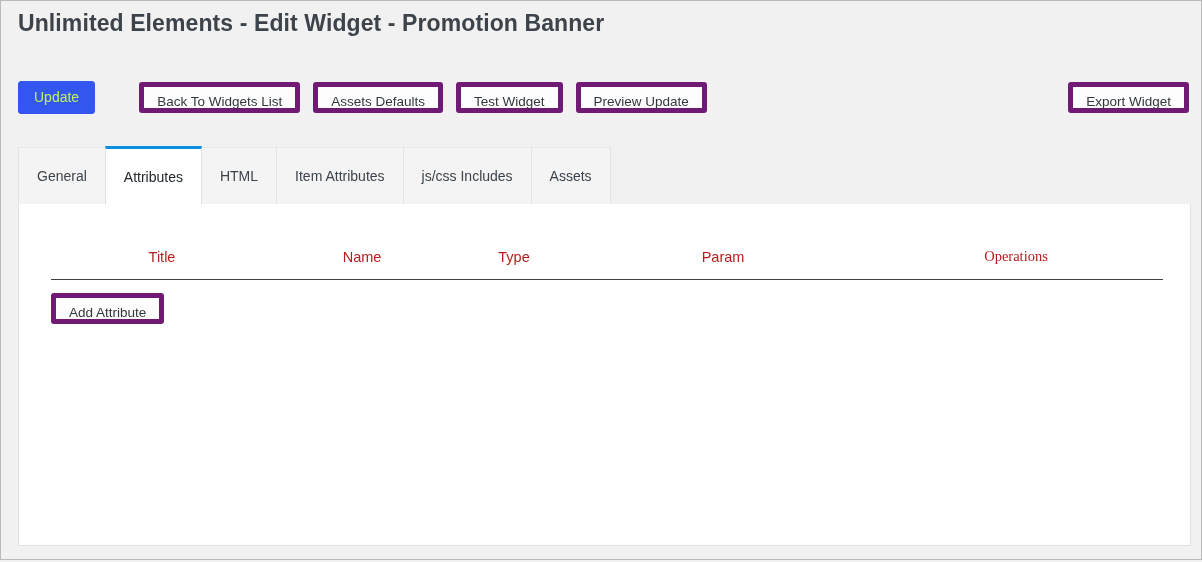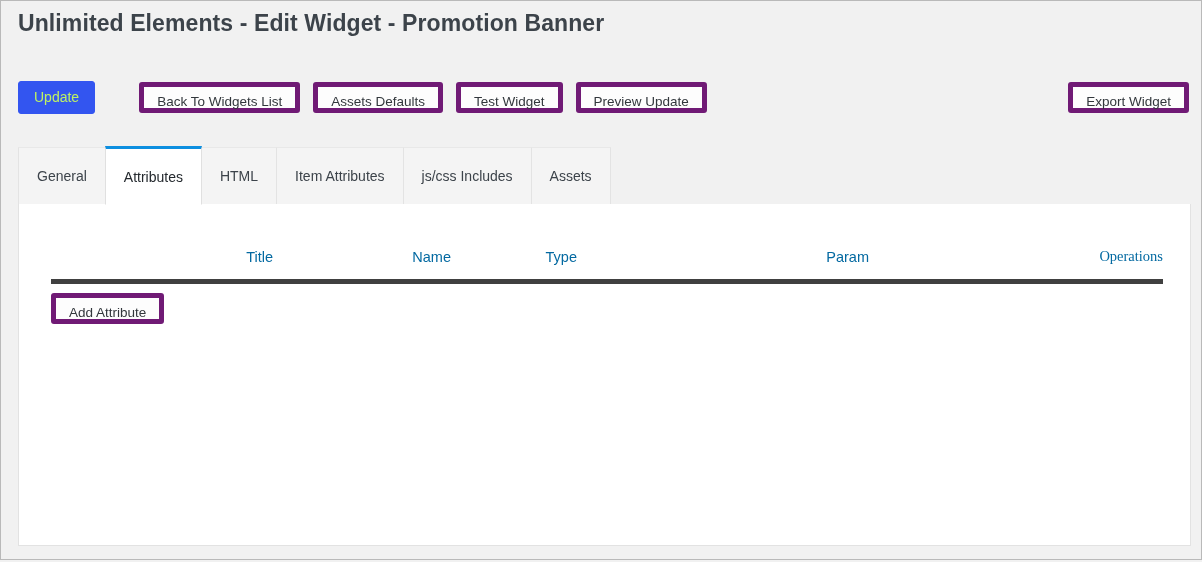--- a/index.html
+++ b/index.html
@@ -148,24 +148,24 @@
     position: absolute;
     left: 32px;
     top: 30px;
     width: 1112px;
     border-collapse: collapse;
     table-layout: fixed;
   }
   #attributes-table th {
     font-size: 14.5px;
     font-weight: normal;
-    color: #0369a1;
-    text-align: right;
+    color: #b91c1c;
+    text-align: center;
     padding: 14px 0 14px 0;
-    border-bottom: 5px solid #404040;
+    border-bottom: 1px solid #404040;
     white-space: nowrap;
   }
   th.col-title      { width: 222px; padding-left: 78px; }
   th.col-name       { width: 178px; }
   th.col-type       { width: 126px; }
   th.col-param      { width: 292px; }
   th.col-operations { width: 294px; padding-left: 44px; font-family: Liberation Serif, serif; }
 
   #btn-add-attribute {
     position: absolute;

